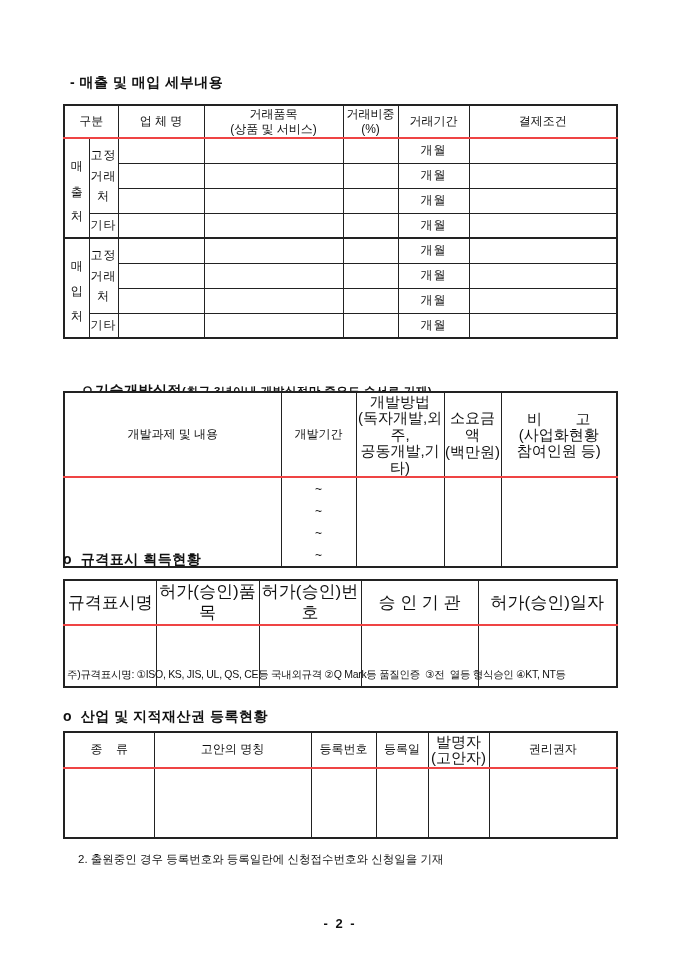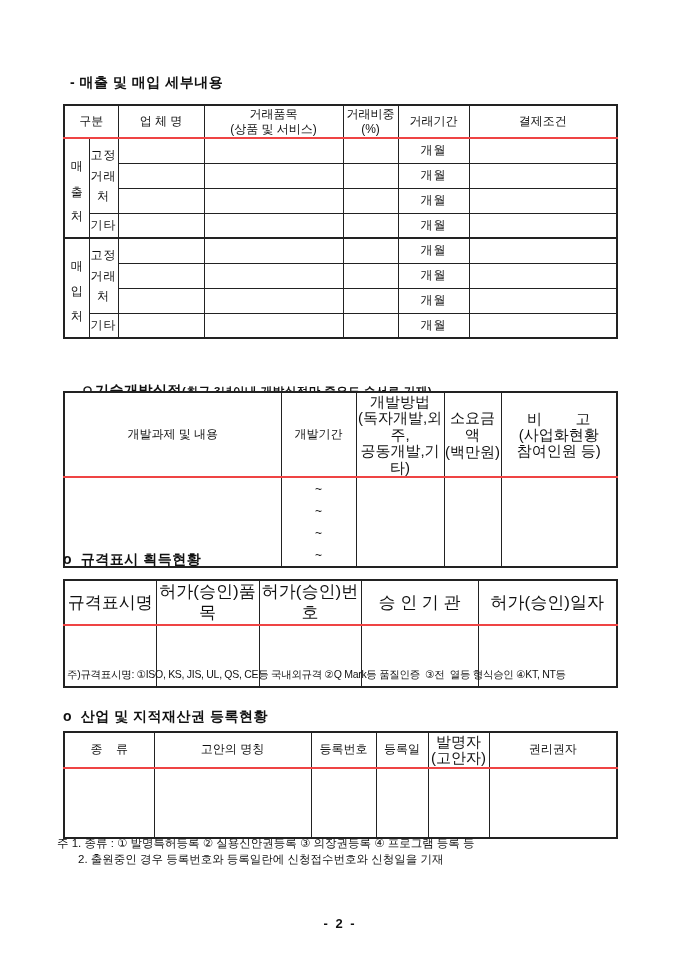--- a/index.html
+++ b/index.html
@@ -248,18 +248,17 @@
         <td></td>
         <td></td>
         <td></td>
         <td></td>
         <td></td>
         <td></td>
       </tr>
     </tbody>
   </table>
 
-  <div class="abs fn2" style="left:57px; top:836px; width:570px;">주 1. 종류 : ① 발명특허등록 ② 실용신안권등록 ③ 의장권등록 ④ 프로그램 등록 등</div>
   <div class="abs fn2" style="left:78px; top:852px; width:550px;">2. 출원중인 경우 등록번호와 등록일란에 신청접수번호와 신청일을 기재</div>
 
   <div class="abs pageno" style="top:916px;">- 2 -</div>
 
 </div>
 
 </body></html>

